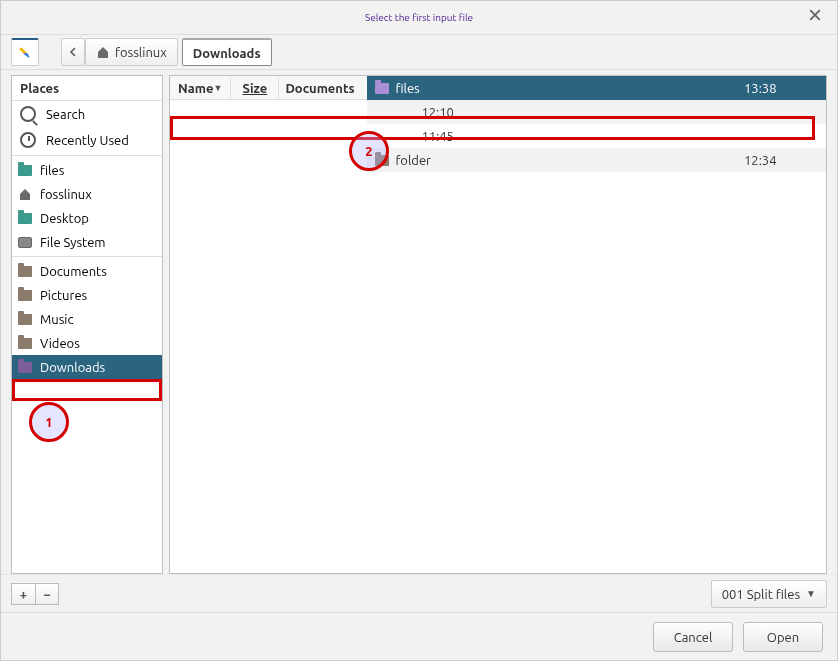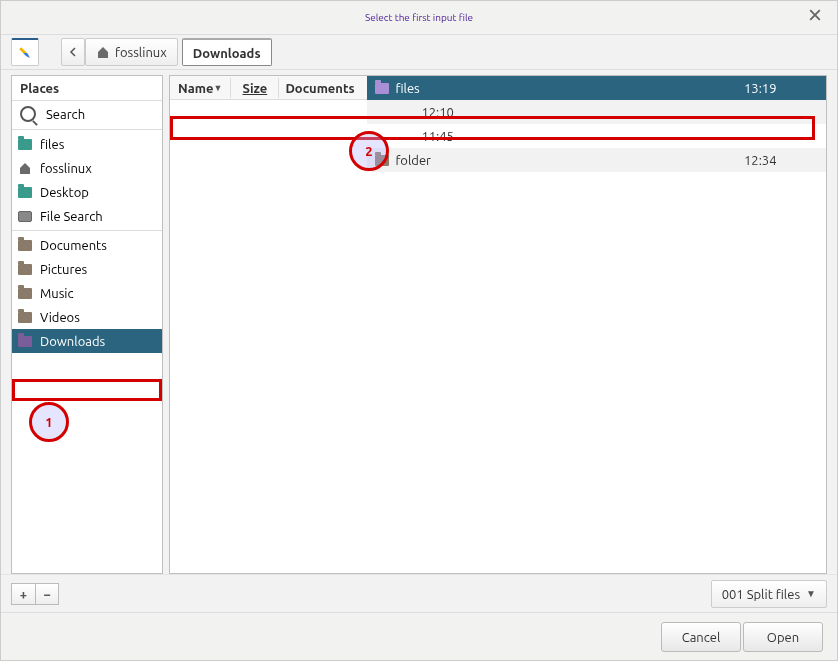--- a/index.html
+++ b/index.html
@@ -50,21 +50,21 @@
 
     
     .bottom1 { height: 38px; display:flex; align-items:center; justify-content: space-between; padding: 0 10px; border-top: 1px solid #e5e5e5; }
     .plusminus { display:flex; gap:0; }
     .pm-btn { width: 24px; height: 22px; border: 1px solid #bbb; background: linear-gradient(#fff,#eee); display:flex; align-items:center; justify-content:center; cursor:pointer; font-weight: bold; color:#555; }
     .pm-btn:first-child { border-right: none; }
     .filter-btn { height: 28px; border: 1px solid #ccc; background: linear-gradient(#fff,#eee); display:flex; align-items:center; gap:6px; padding: 0 10px; cursor:pointer; border-radius: 2px; color:#333; }
     .chev { font-size: 10px; color:#555; }
 
     
-    .bottom2 { height: 48px; display:flex; align-items:center; justify-content:flex-end; gap:2px; padding: 0 14px; border-top: 1px solid #ddd; background:#f2f2f0; }
+    .bottom2 { height: 48px; display:flex; align-items:center; justify-content:flex-end; gap:10px; padding: 0 14px; border-top: 1px solid #ddd; background:#f2f2f0; }
     .dlg-btn { min-width: 80px; height: 30px; border: 1px solid #bbb; background: linear-gradient(#fefefe,#e8e8e8); cursor:pointer; color:#333; border-radius:3px; padding: 0 12px; }
 
     
     .annot { position: absolute; border: 3px solid #d40000; background: rgba(255,255,255,0); pointer-events:none; }
     .annot.circle { border-radius: 50%; width: 40px; height: 40px; display:flex; align-items:center; justify-content:center; font-size: 22px; font-weight: bold; color: #d40000; background: rgba(180,180,255,0.35); }
     .window { position: relative; }
 
     
     .folder-ico { width:14px; height:11px; background:#8a7a6a; border-radius:1px; position: relative; display:inline-block; }
     .folder-ico::before { content:""; position:absolute; top:-3px; left:0; width:6px; height:3px; background:#8a7a6a; border-radius:1px 1px 0 0; }
@@ -122,39 +122,45 @@
 
     <div class="sidebar">
       <div class="sidebar-head">Places</div>
       <div class="side-list">
         <div class="side-item">
           <span style="width:20px; display:flex; justify-content:center;">
               <span class="lens-ico"></span>
             </span>
           <span>Search</span>
         </div>
+        <div class="side-item">
+          <span style="width:20px; display:flex; justify-content:center;">
+              <span class="clock-ico"></span>
+            </span>
+          <span>Recently Used</span>
+        </div>
         <div class="divider"></div>
 
         <div class="side-item">
           <span class="folder-ico teal"></span>
           <span>files</span>
         </div>
         <div class="side-item">
           <svg class="icon-sm" viewBox="0 0 14 14">
               <path d="M2 7 L7 2 L12 7 L12 13 L2 13 Z" fill="#6a6a6a"></path>
             </svg>
           <span>fosslinux</span>
         </div>
         <div class="side-item">
           <span class="folder-ico teal"></span>
           <span>Desktop</span>
         </div>
         <div class="side-item">
           <span class="drive-ico"></span>
-          <span>File Search</span>
+          <span>File System</span>
         </div>
 
         <div class="divider"></div>
 
         <div class="side-item">
           <span class="folder-ico"></span>
           <span>Documents</span>
         </div>
         <div class="side-item">
           <span class="folder-ico"></span>
@@ -188,21 +194,21 @@
           <span>Documents</span>
         </div>
       </div>
       <div class="file-body">
         <div class="file-row selected">
           <div class="cell-name">
               <span class="folder-ico sel"></span>
               <span>files</span>
             </div>
           <div class="cell-size"></div>
-          <div class="cell-mod">13:19</div>
+          <div class="cell-mod">13:38</div>
         </div>
         <div class="file-row">
           <div class="cell-size"></div>
           <div class="cell-mod">12:10</div>
         </div>
         <div class="file-row">
           <div class="cell-size"></div>
           <div class="cell-mod">11:45</div>
         </div>
         <div class="file-row">

